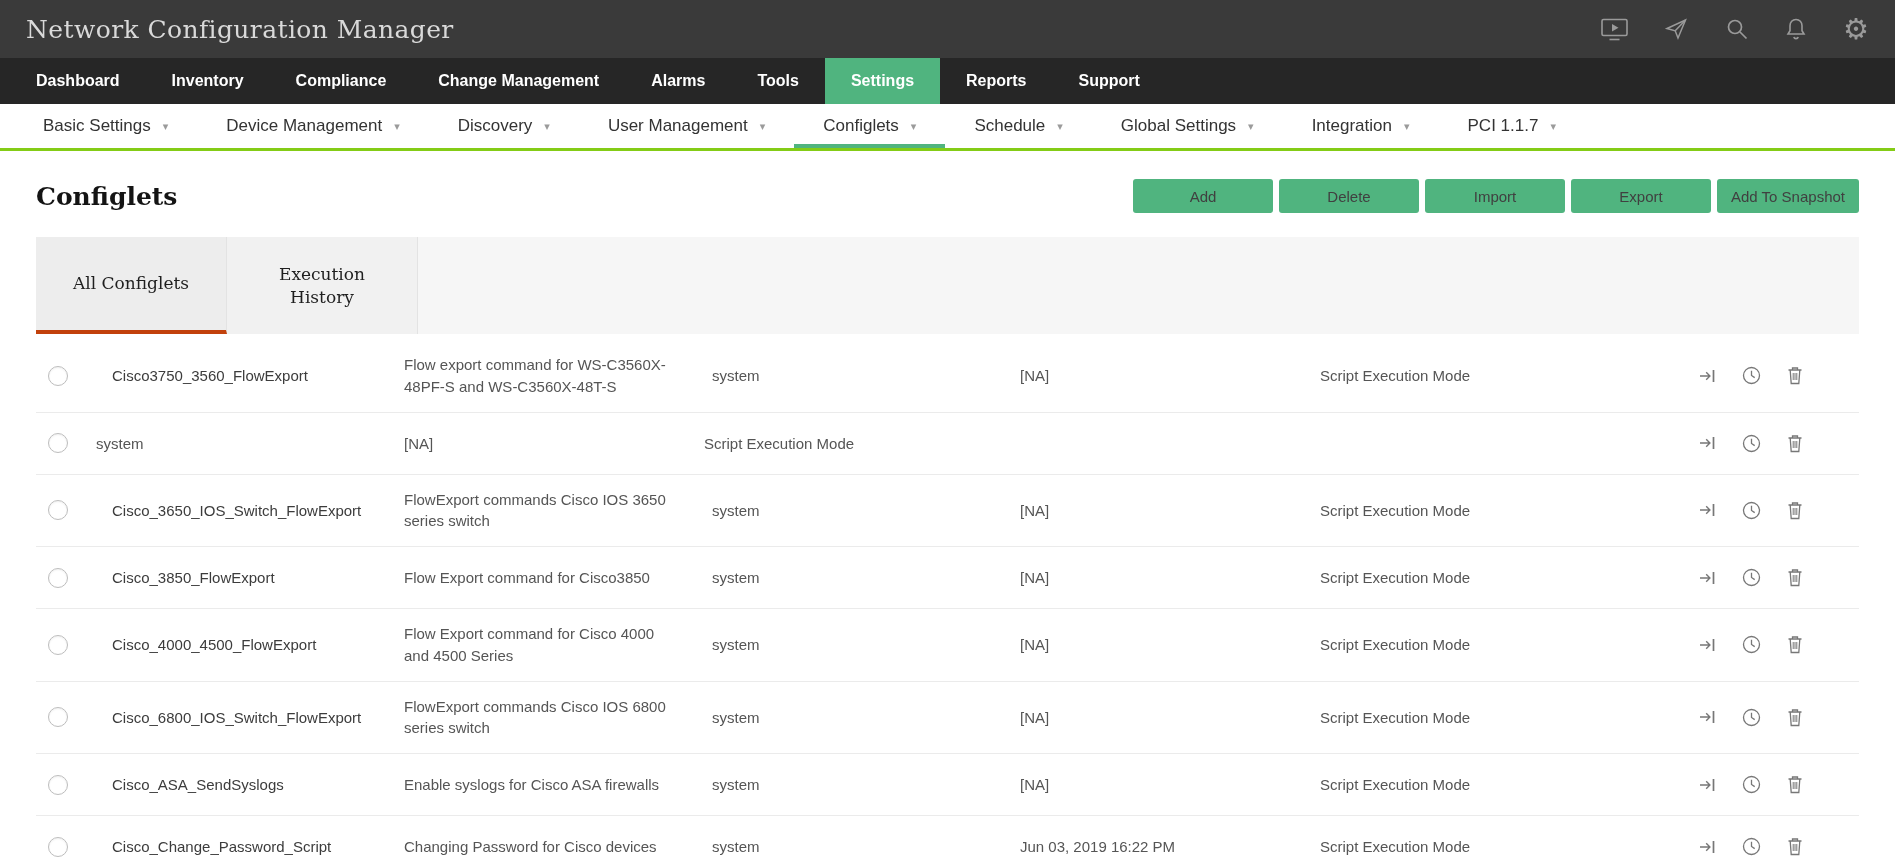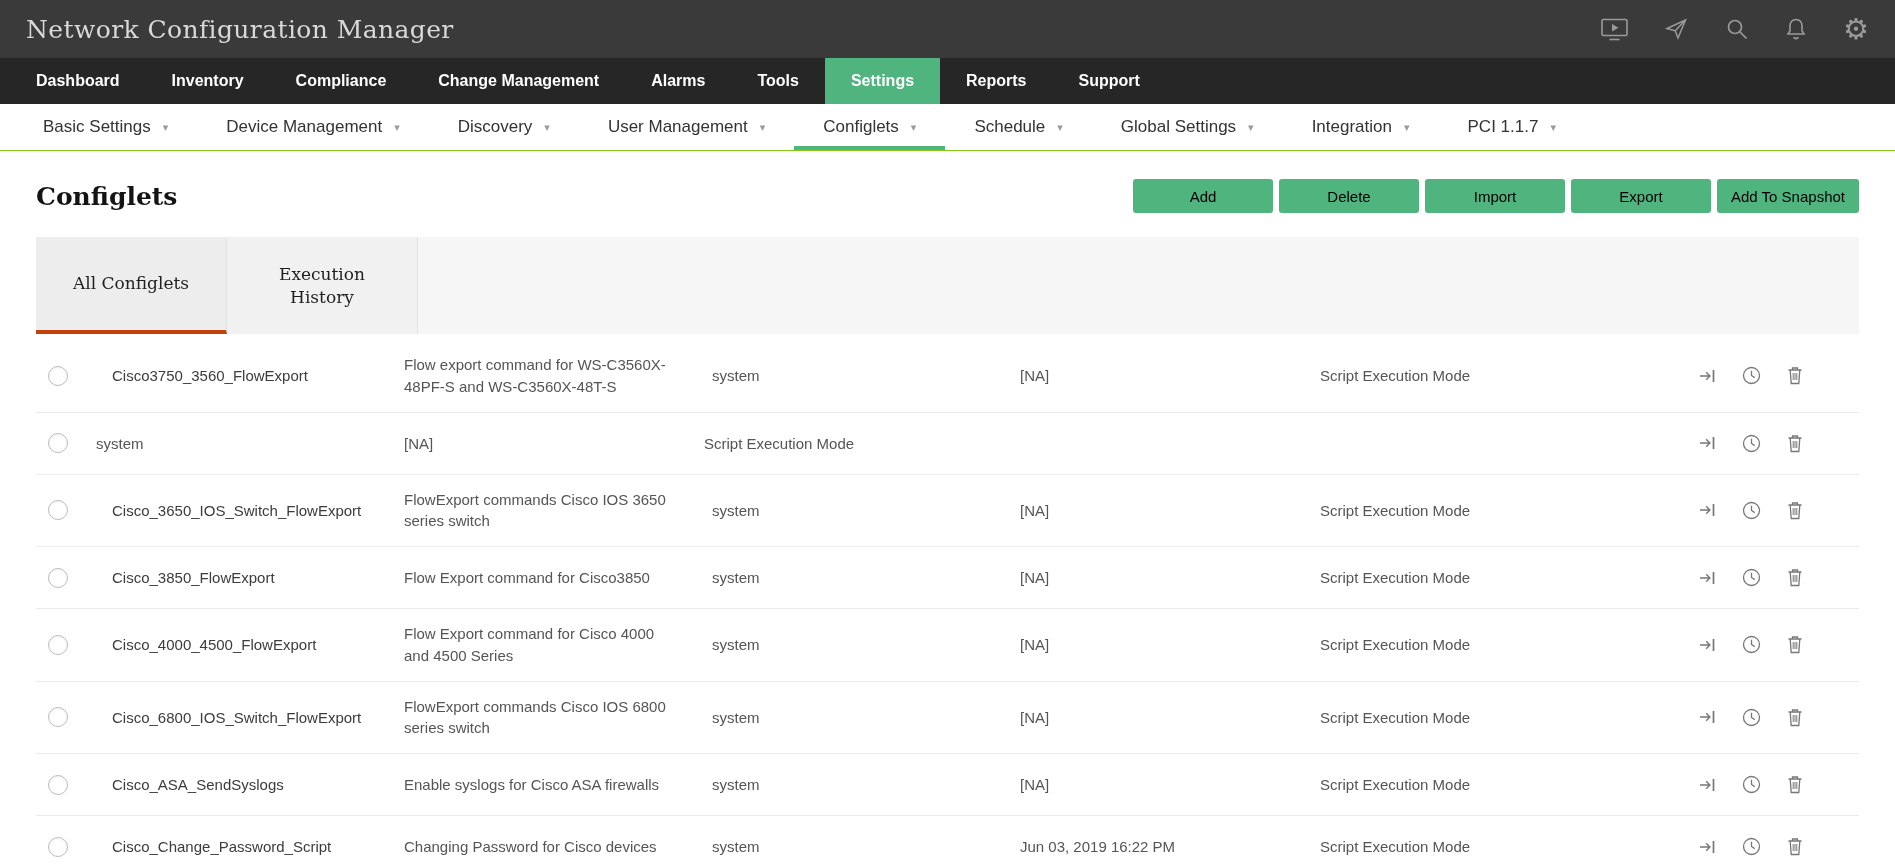--- a/index.html
+++ b/index.html
@@ -27,39 +27,39 @@
   
   .main-nav { height:46px; background:#262626; display:flex; align-items:stretch; padding-left:10px; }
   .nav-item {
     display:flex; align-items:center; padding:8px 26px;
     color:#ffffff; font-size:16px; font-weight:bold; cursor:pointer; white-space:nowrap;
   }
   .nav-item.active { background:#50b47f; }
 
   
   .sub-nav {
-    height:47px; background:#fff; border-bottom:1px solid #84cc16;
+    height:47px; background:#fff; border-bottom:3px solid #84cc16;
     display:flex; align-items:stretch; padding:0 14px;text-align:right;
   }
   .subnav-item {
     display:flex; align-items:center; padding:0 29px; gap:12px;
     font-size:17px; color:#333; cursor:pointer; white-space:nowrap;
   }
   .subnav-item.active { box-shadow: inset 0 -4px 0 #50b47f; }
   .caret { color:#9b9b9b; font-size:11px; }
 
   
   .content { padding:0 36px; }
   .page-head { display:flex; align-items:center; margin-top:28px; }
   .page-title {
     font-family:"DejaVu Serif", serif; font-size:25px; font-weight:bold; color:#141414;
   }
   .actions { margin-left:auto; display:flex; gap:6px; }
   .btn {
-    background:#50b47f; color:#000000; border:none; border-radius:3px;
+    background:#50b47f; color:#404040; border:none; border-radius:3px;
     min-width:140px; height:34px; font-size:15px; cursor:pointer;
     font-family:"Liberation Sans", sans-serif; padding:0 14px;
   }
 
   
   .tab-strip { margin-top:24px; height:97px; background:#f6f6f6; display:flex; }
   .tab {
     width:191px; display:flex; align-items:center; justify-content:center;
     background:#f1f1f1; border-right:1px solid #e3e3e3; cursor:pointer;
     font-family:"DejaVu Serif", serif; font-size:17px; color:#1f1f1f; text-align:center;

